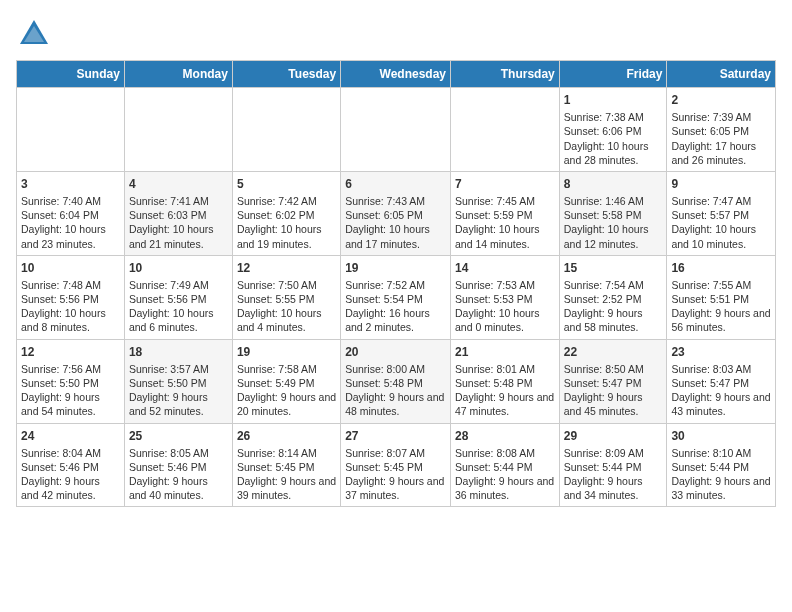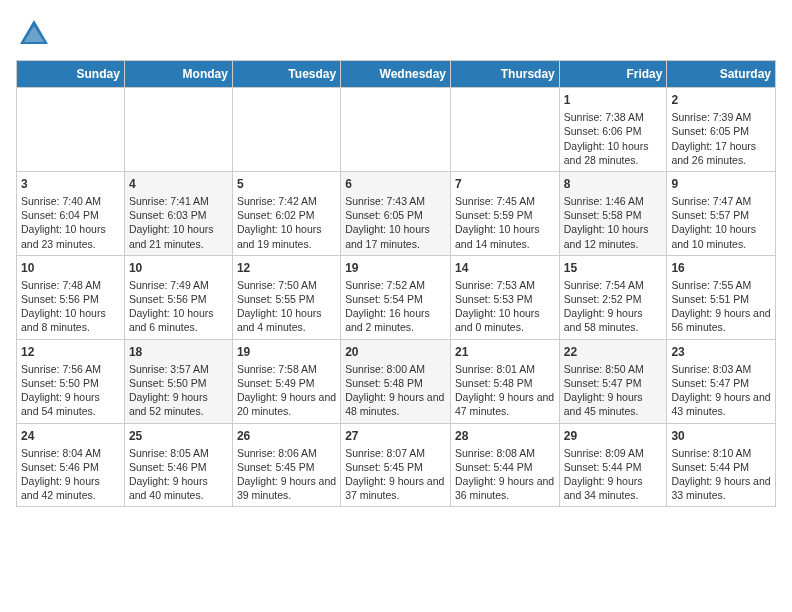--- a/index.html
+++ b/index.html
@@ -161,20 +161,20 @@
         <td><span class="day-num">18</span><span>Sunrise: 3:57 AM</span><br><span>Sunset: 5:50 PM</span><br><span>Daylight: 9 hours and 52 minutes.</span></td>
         <td><span class="day-num">19</span><span>Sunrise: 7:58 AM</span><br><span>Sunset: 5:49 PM</span><br><span>Daylight: 9 hours and 20 minutes.</span></td>
         <td><span class="day-num">20</span><span>Sunrise: 8:00 AM</span><br><span>Sunset: 5:48 PM</span><br><span>Daylight: 9 hours and 48 minutes.</span></td>
         <td><span class="day-num">21</span><span>Sunrise: 8:01 AM</span><br><span>Sunset: 5:48 PM</span><br><span>Daylight: 9 hours and 47 minutes.</span></td>
         <td><span class="day-num">22</span><span>Sunrise: 8:50 AM</span><br><span>Sunset: 5:47 PM</span><br><span>Daylight: 9 hours and 45 minutes.</span></td>
         <td><span class="day-num">23</span><span>Sunrise: 8:03 AM</span><br><span>Sunset: 5:47 PM</span><br><span>Daylight: 9 hours and 43 minutes.</span></td>
       </tr>
       <tr>
         <td><span class="day-num">24</span><span>Sunrise: 8:04 AM</span><br><span>Sunset: 5:46 PM</span><br><span>Daylight: 9 hours and 42 minutes.</span></td>
         <td><span class="day-num">25</span><span>Sunrise: 8:05 AM</span><br><span>Sunset: 5:46 PM</span><br><span>Daylight: 9 hours and 40 minutes.</span></td>
-        <td><span class="day-num">26</span><span>Sunrise: 8:06 AM</span><br><span>Sunset: 5:45 PM</span><br><span>Daylight: 9 hours and 39 minutes.</span></td>
+        <td><span class="day-num">26</span><span>Sunrise: 8:14 AM</span><br><span>Sunset: 5:45 PM</span><br><span>Daylight: 9 hours and 39 minutes.</span></td>
         <td><span class="day-num">27</span><span>Sunrise: 8:07 AM</span><br><span>Sunset: 5:45 PM</span><br><span>Daylight: 9 hours and 37 minutes.</span></td>
         <td><span class="day-num">28</span><span>Sunrise: 8:08 AM</span><br><span>Sunset: 5:44 PM</span><br><span>Daylight: 9 hours and 36 minutes.</span></td>
         <td><span class="day-num">29</span><span>Sunrise: 8:09 AM</span><br><span>Sunset: 5:44 PM</span><br><span>Daylight: 9 hours and 34 minutes.</span></td>
         <td><span class="day-num">30</span><span>Sunrise: 8:10 AM</span><br><span>Sunset: 5:44 PM</span><br><span>Daylight: 9 hours and 33 minutes.</span></td>
       </tr>
     </tbody>
 </table>
 
 </body></html>

